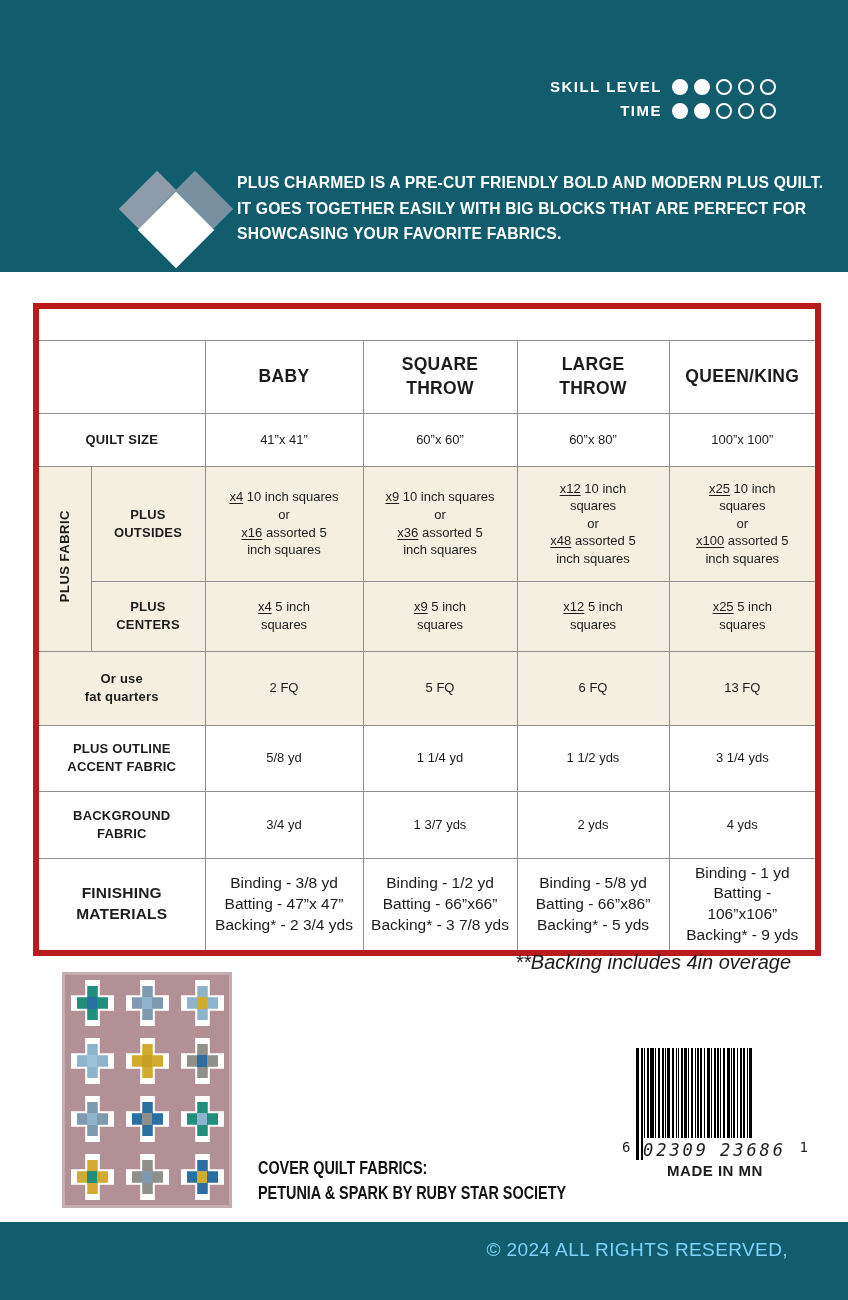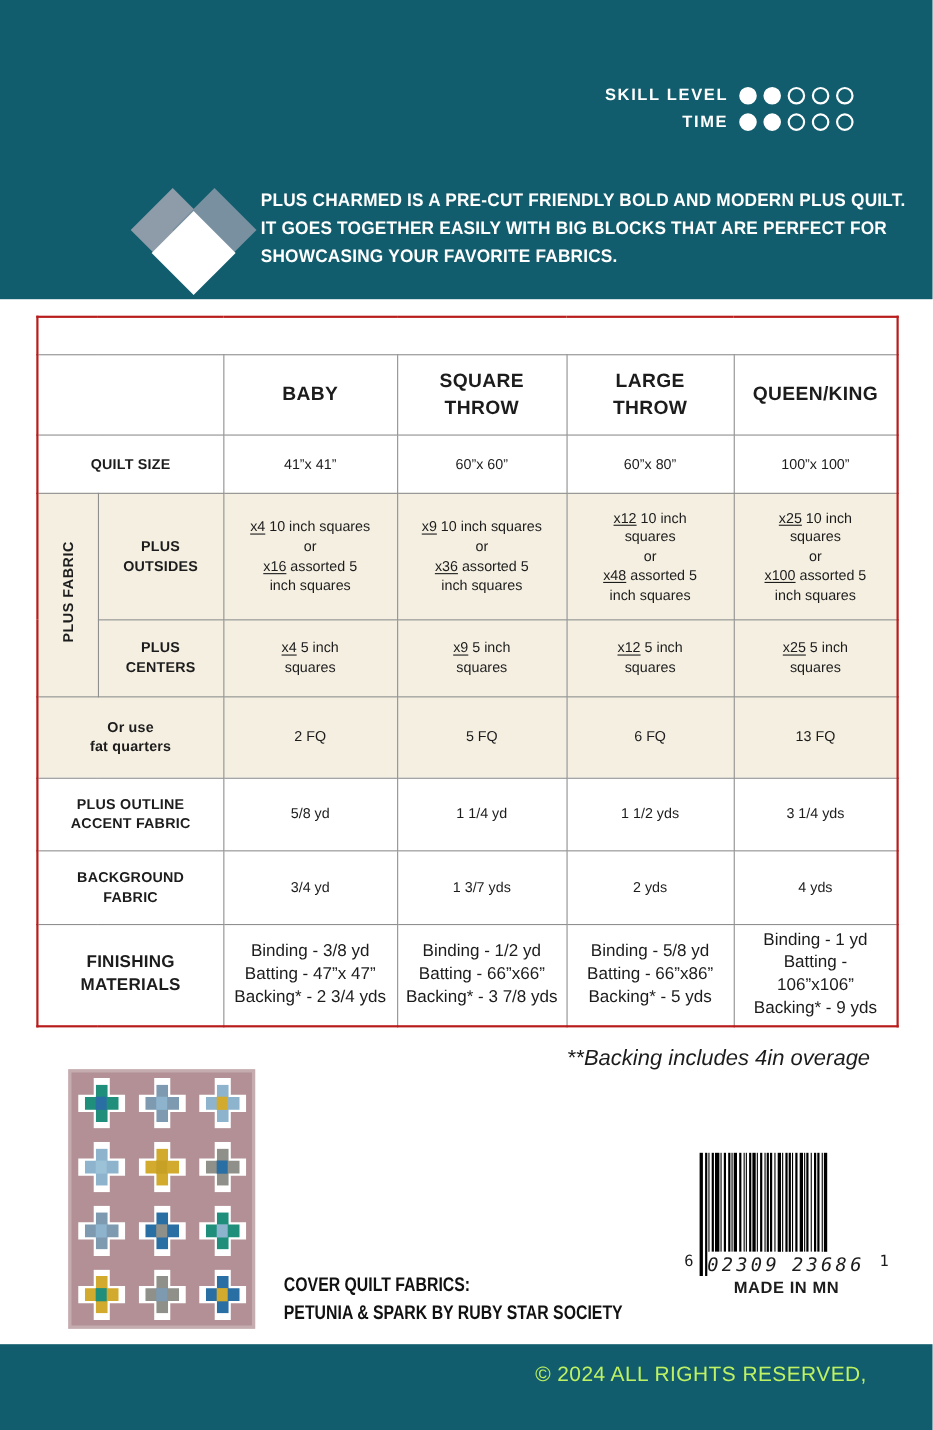--- a/index.html
+++ b/index.html
@@ -26,23 +26,23 @@
 
   .hdr-desc { position:absolute; left:237px; top:170px; width:600px; }
   .hdr-desc div {
     color:#fff; font-weight:bold; font-size:16.5px; line-height:1.55;
     letter-spacing:0.2px; transform:scaleX(0.95); transform-origin:left;
     white-space:nowrap;
   }
 
   
   table.req {
-    position:absolute; left:33px; top:287px; width:782px;
+    position:absolute; left:33px; top:303px; width:782px;
     border-collapse:collapse; table-layout:fixed;
-    border:2px solid #b91c1c;
+    border:6px solid #b91c1c;
   }
   table.req td {
     border:1px solid #8f8f8f; text-align:center; vertical-align:middle;
     font-size:13px; line-height:1.35; padding:4px 3px; background:#ffffff;
   }
   td.title-bar {
     background:#115d6d; color:#ffffff; font-weight:bold; font-size:17px;
     letter-spacing:0.8px; height:34px; border:1px solid #3c3c3c;
   }
   tr.colhead td { height:73px; font-weight:bold; font-size:17.5px; letter-spacing:0.3px; }
@@ -101,21 +101,21 @@
   .nb1 { left:9px; width:62px; }
   .nb2 { left:86px; width:62px; }
   .bc-side { position:absolute; bottom:24px; font-size:14px; font-family:"DejaVu Sans Mono", monospace; }
   .bc-left { left:0; } .bc-right { right:0; }
   .made-in { text-align:center; font-weight:bold; font-size:15px; letter-spacing:0.5px; margin-top:2px; }
 
   
   .footer { position:absolute; left:0; top:1222px; width:848px; height:78px; background:#115d6d; }
   .footer-text {
     position:absolute; right:60px; top:13px; text-align:right;
-    color:#bef264; font-size:19px; line-height:1.55; letter-spacing:0.4px;
+    color:#7dd3fc; font-size:19px; line-height:1.55; letter-spacing:0.4px;
   }
 </style>
 </head>
 <body>
 
 <div id="page">
 
   <div class="hdr">
     <div class="rating-block">
       <div class="rating-row">

